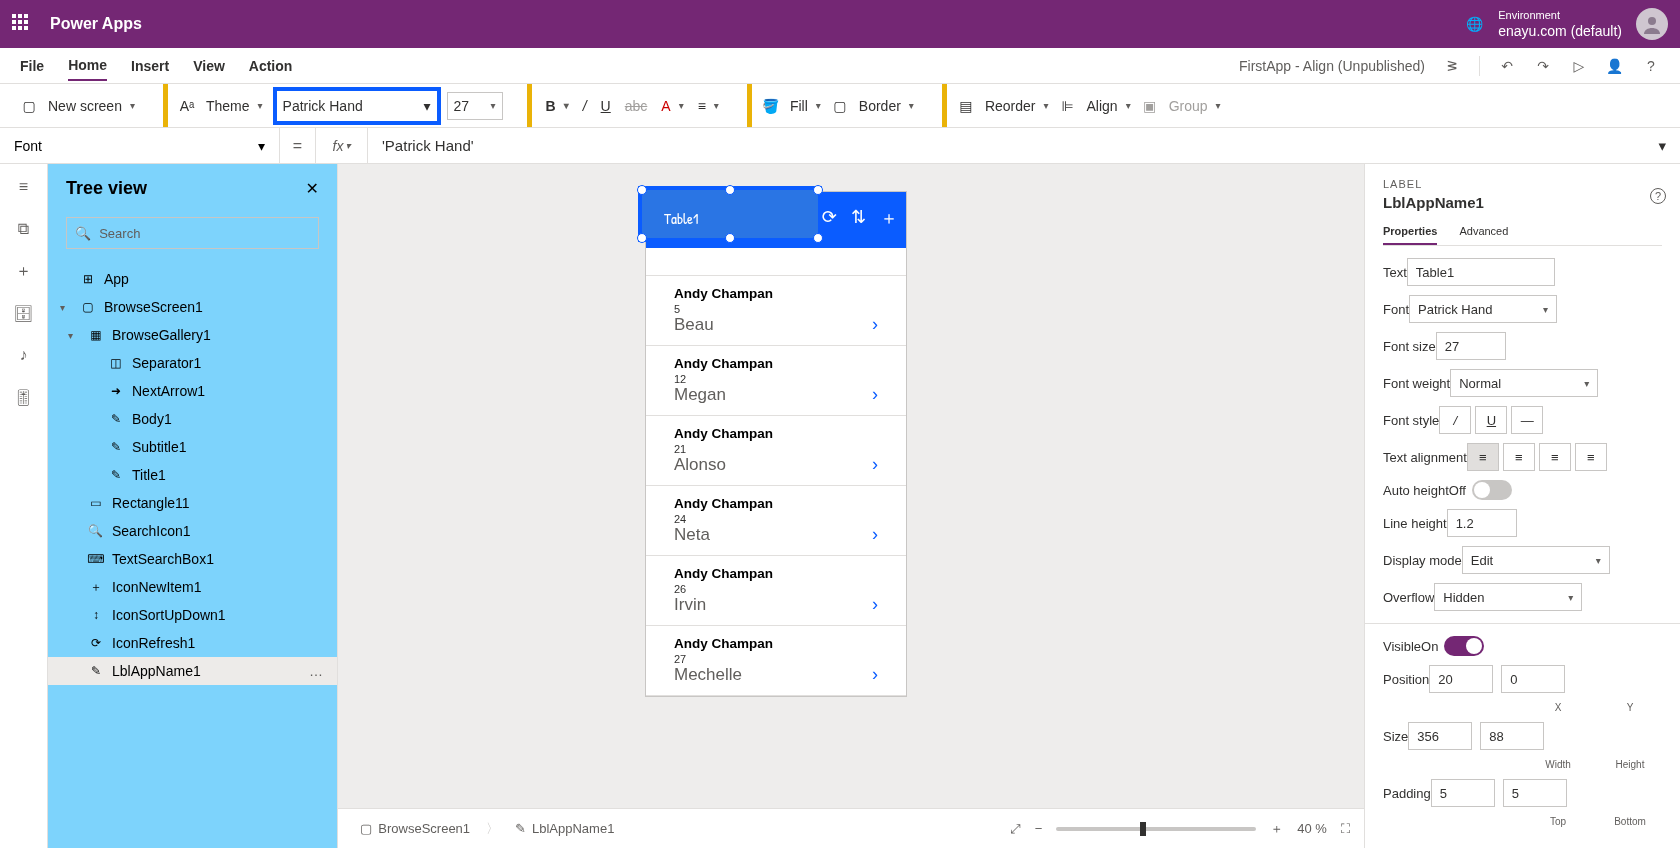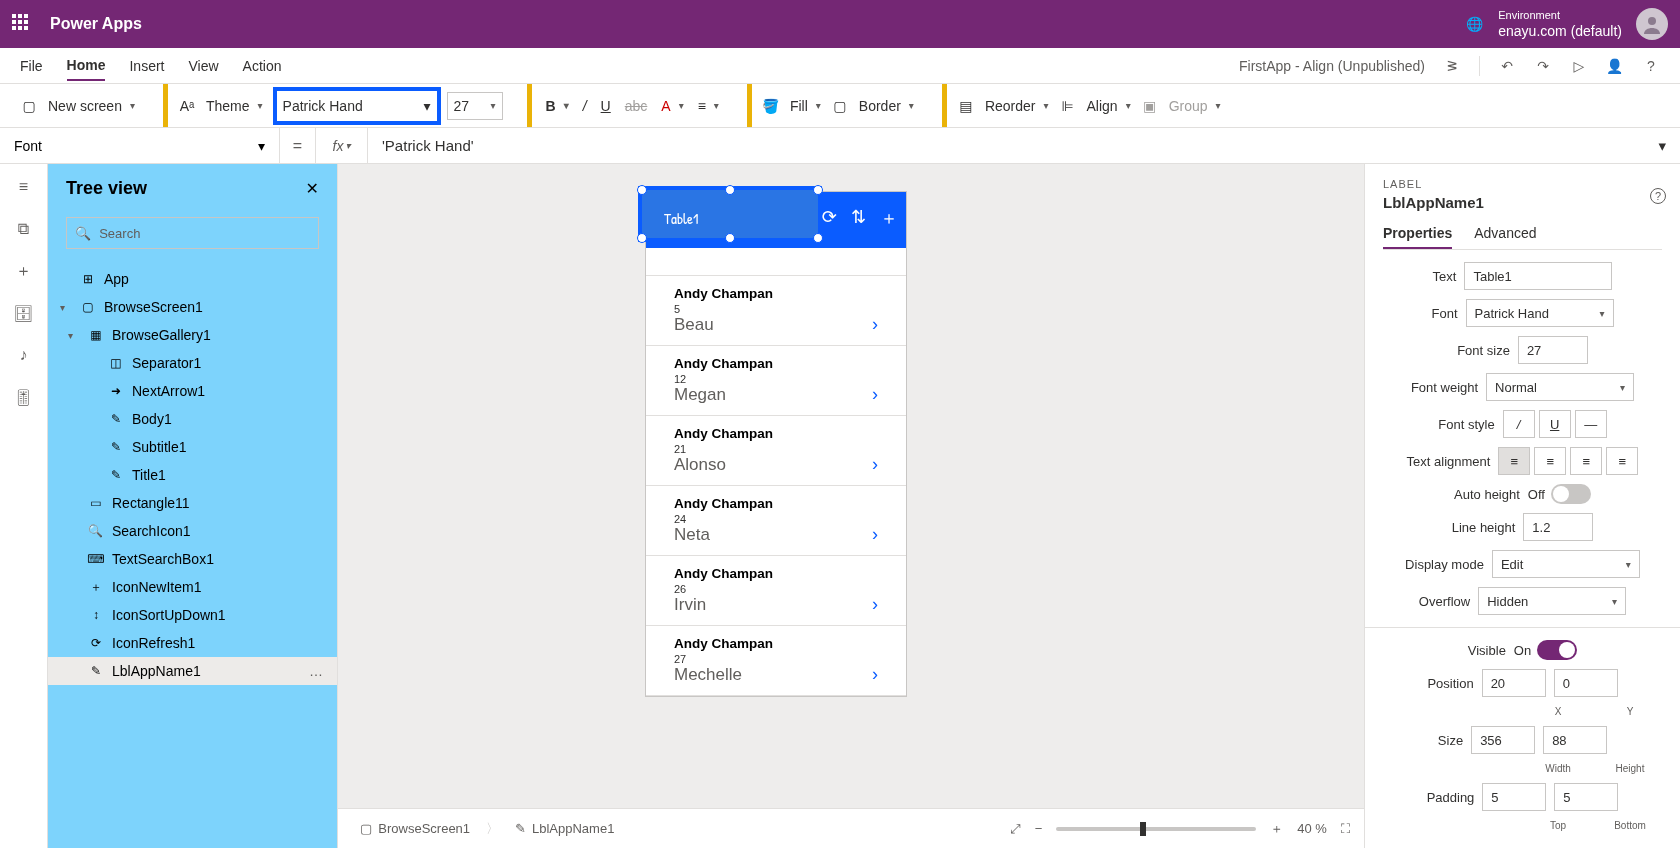--- a/index.html
+++ b/index.html
@@ -12,21 +12,21 @@
 .app-title { font-size:16px; font-weight:600; }
 .topbar-right { margin-left:auto; display:flex; align-items:center; gap:14px; }
 .env-icon { font-size:14px; }
 .env-text { font-size:11px; line-height:1.2; }
 .env-name { font-size:14px; }
 .avatar { width:32px; height:32px; border-radius:50%; background:#cfc6d0; display:flex; align-items:center; justify-content:center; }
 .avatar svg { fill:#8b7b8e; }
 
 
 .menubar { height:36px; background:#fff; border-bottom:1px solid #e1dfdd; display:flex; align-items:center; padding:0 20px; gap:24px; font-size:14px; color:#323130; }
-.menubar .tab { padding:6px 0; cursor:pointer; }
+.menubar .tab { padding:6px 0; cursor:pointer;font-weight:bold; }
 .menubar .tab.active { font-weight:600; border-bottom:2px solid #742774; }
 .menubar-right { margin-left:auto; display:flex; align-items:center; gap:18px; color:#605e5c; }
 .menubar-right .sep { width:1px; height:20px; background:#e1dfdd; }
 .ic { display:inline-flex; width:18px; height:18px; align-items:center; justify-content:center; }
 
 
 .ribbon { height:44px; background:#fff; border-bottom:1px solid #e1dfdd; display:flex; align-items:center; padding:0 20px; gap:14px; font-size:14px; color:#323130; position:relative; }
 .ribbon .grp { display:flex; align-items:center; gap:6px; padding:0 10px; border-left:5px solid #eab308; height:100%; }
 .ribbon .grp:first-child { border-left:none; padding-left:0; }
 .font-dd { border:4px solid #0a5cff; height:38px; width:168px; display:flex; align-items:center; padding:0 6px; justify-content:space-between; font-size:14px; background:#fff; }
@@ -79,23 +79,23 @@
 .item-sub { font-size:11px; color:#323130; margin-top:2px; }
 .item-body { font-size:17px; color:#605e5c; }
 .item .arrow { color:#0a5cff; font-size:18px; }
 
 
 .props { width:316px; background:#fff; border-left:1px solid #e1dfdd; padding:14px 18px; overflow-y:auto; font-size:13px; color:#323130; position:relative; }
 .props .cap { font-size:11px; color:#605e5c; letter-spacing:1px; }
 .props h3 { font-size:15px; margin:4px 0 8px; }
 .props .qmark { position:absolute; right:14px; top:24px; border:1px solid #605e5c; border-radius:50%; width:16px; height:16px; font-size:11px; display:flex; align-items:center; justify-content:center; color:#605e5c; }
 .ptabs { display:flex; gap:22px; border-bottom:1px solid #e1dfdd; margin-bottom:12px; }
-.ptabs span { padding:6px 0; font-size:14px; cursor:pointer; }
+.ptabs span { padding:6px 0; font-size:11px; cursor:pointer; }
 .ptabs .active { font-weight:600; border-bottom:2px solid #742774; }
-.prow { display:flex; align-items:center; justify-content:center; margin:9px 0; gap:8px; }
+.prow { display:flex; align-items:center; justify-content:flex-start; margin:9px 0; gap:0; }
 .pin { border:1px solid #c8c6c4; height:28px; padding:0 8px; font-size:13px; flex:0 0 148px; display:flex; align-items:center; justify-content:space-between; background:#fff; }
 .pin.sm { flex:0 0 70px; }
 .pin.xs { flex:0 0 64px; }
 .ddchev::after { content:"▾"; color:#605e5c; font-size:10px; }
 .seg4 { display:flex; gap:4px; }
 .seg4 span { width:32px; height:28px; border:1px solid #c8c6c4; display:flex; align-items:center; justify-content:center; font-size:13px; }
 .seg4 .active { background:#e1dfdd; }
 .tog { width:40px; height:20px; background:#c8c6c4; border-radius:10px; position:relative; }
 .tog::after { content:""; width:16px; height:16px; background:#fff; border-radius:50%; position:absolute; top:2px; left:2px; }
 .tog.on { background:#742774; }

